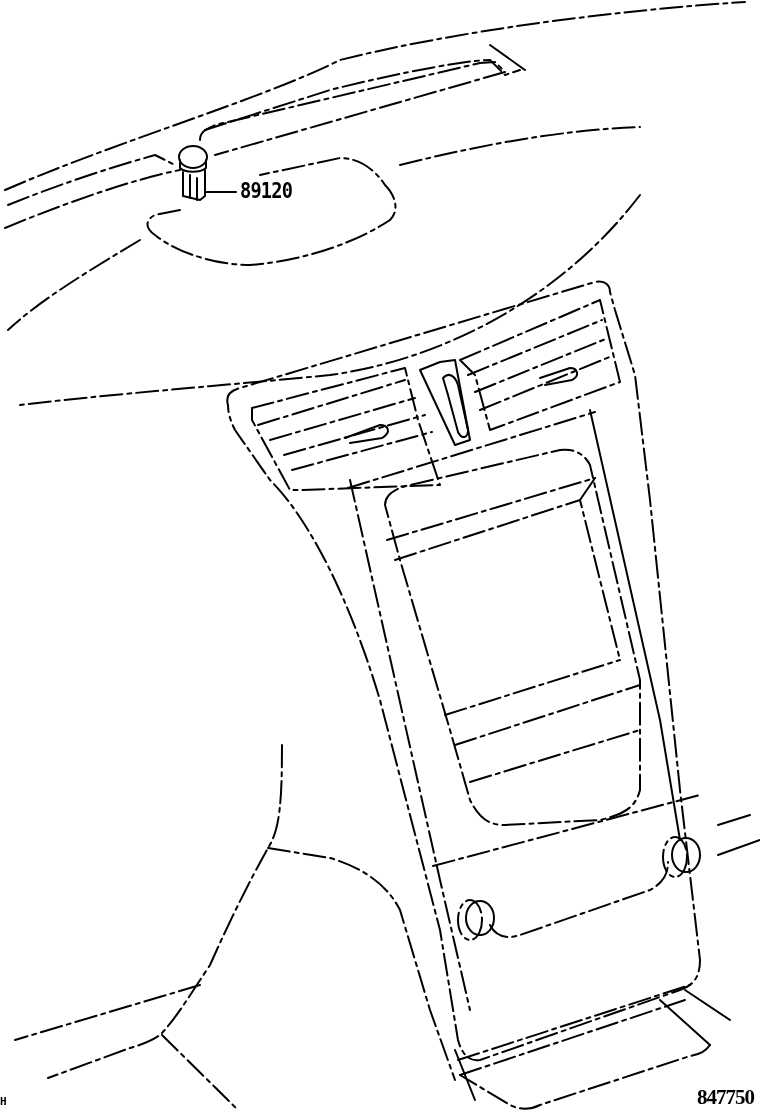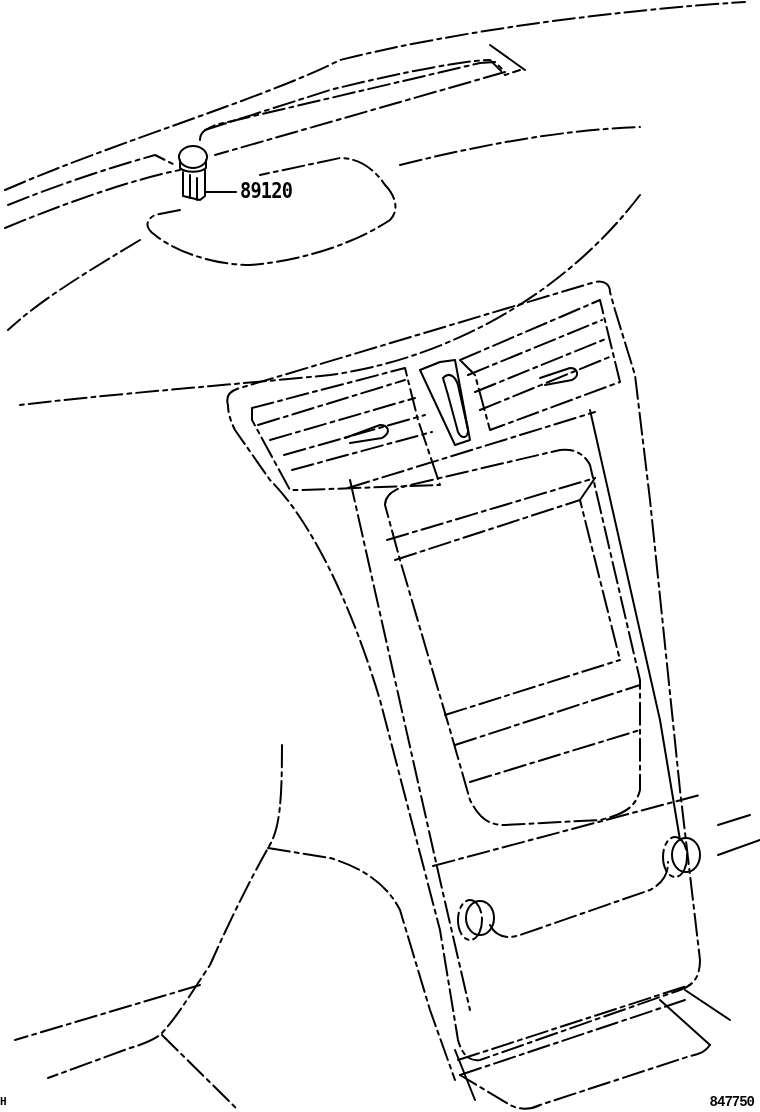--- a/index.html
+++ b/index.html
@@ -2,21 +2,21 @@
 <html><head>
   <meta charset="utf-8">
   <style>
     html, body { margin: 0; padding: 0; background: #ffffff; }
     body { width: 760px; height: 1112px; position: relative; overflow: hidden; font-family: "Liberation Sans", sans-serif; }
     #canvas { position: absolute; left: 0; top: 0; width: 760px; height: 1112px; }
     .ln { fill: none; stroke: #000; stroke-width: 2; stroke-linecap: round; stroke-linejoin: round; }
     .ph { stroke-dasharray: 22 5 4 5; }
     .part-label { position: absolute; font-family: "DejaVu Sans Mono", monospace; font-weight: bold; color: #000; }
     #callout-89120 { left: 240px; top: 178px; font-size: 22px; letter-spacing: -1px; transform: scaleX(0.85); transform-origin: left top; }
-    #illus-number { right: 6px; bottom: 2px; font-size: 14px; font-family: Liberation Mono, monospace; letter-spacing: -1px; }
+    #illus-number { right: 6px; bottom: 2px; font-size: 21px; font-family: Liberation Serif, serif; letter-spacing: -1px; }
     #corner-mark { left: 0px; bottom: 4px; font-size: 11px; font-family: "DejaVu Sans Mono", monospace; }
   </style>
 </head>
 <body>
 
 <svg id="canvas" viewBox="0 0 760 1112" xmlns="http://www.w3.org/2000/svg">
 
   <g>
     <path class="ln ph" d="M5 190 C120 140 260 100 340 60 C460 30 620 10 745 2"></path>
     <path class="ln ph" d="M8 205 C70 180 120 165 155 155 L175 165"></path>

